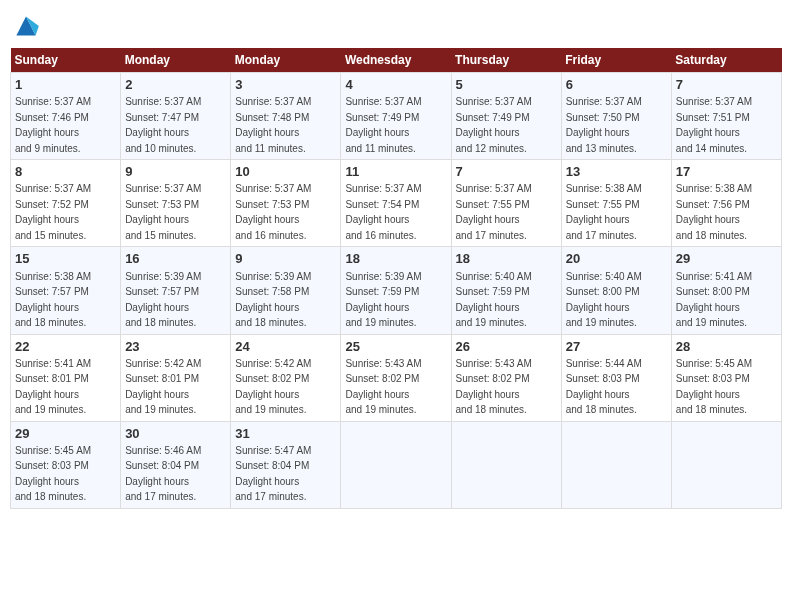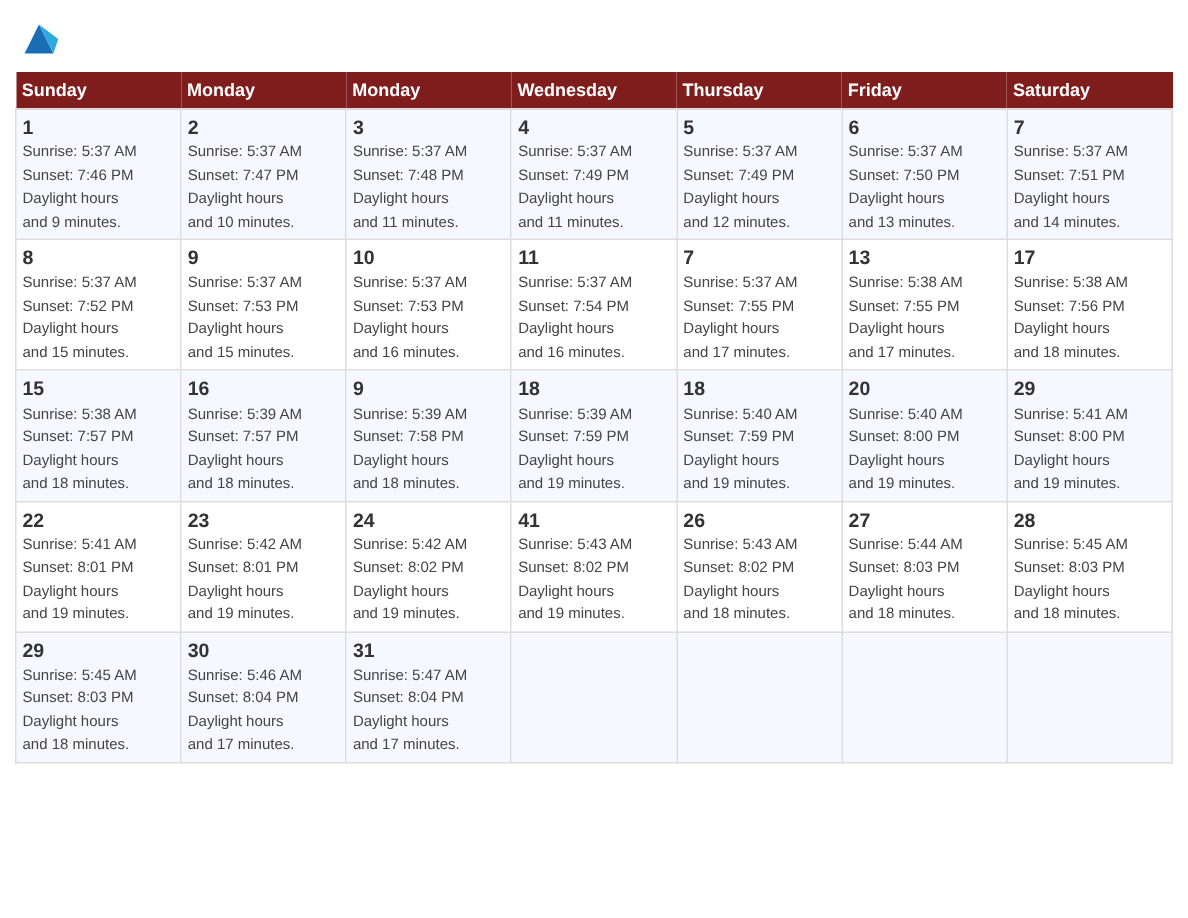--- a/index.html
+++ b/index.html
@@ -148,21 +148,21 @@
         <td><span class="day-num">9</span><span class="day-info">Sunrise: 5:39 AM<br>Sunset: 7:58 PM<br>Daylight hours<br>and 18 minutes.</span></td>
         <td><span class="day-num">18</span><span class="day-info">Sunrise: 5:39 AM<br>Sunset: 7:59 PM<br>Daylight hours<br>and 19 minutes.</span></td>
         <td><span class="day-num">18</span><span class="day-info">Sunrise: 5:40 AM<br>Sunset: 7:59 PM<br>Daylight hours<br>and 19 minutes.</span></td>
         <td><span class="day-num">20</span><span class="day-info">Sunrise: 5:40 AM<br>Sunset: 8:00 PM<br>Daylight hours<br>and 19 minutes.</span></td>
         <td><span class="day-num">29</span><span class="day-info">Sunrise: 5:41 AM<br>Sunset: 8:00 PM<br>Daylight hours<br>and 19 minutes.</span></td>
       </tr>
       <tr>
         <td><span class="day-num">22</span><span class="day-info">Sunrise: 5:41 AM<br>Sunset: 8:01 PM<br>Daylight hours<br>and 19 minutes.</span></td>
         <td><span class="day-num">23</span><span class="day-info">Sunrise: 5:42 AM<br>Sunset: 8:01 PM<br>Daylight hours<br>and 19 minutes.</span></td>
         <td><span class="day-num">24</span><span class="day-info">Sunrise: 5:42 AM<br>Sunset: 8:02 PM<br>Daylight hours<br>and 19 minutes.</span></td>
-        <td><span class="day-num">41</span><span class="day-info">Sunrise: 5:43 AM<br>Sunset: 8:02 PM<br>Daylight hours<br>and 19 minutes.</span></td>
+        <td><span class="day-num">25</span><span class="day-info">Sunrise: 5:43 AM<br>Sunset: 8:02 PM<br>Daylight hours<br>and 19 minutes.</span></td>
         <td><span class="day-num">26</span><span class="day-info">Sunrise: 5:43 AM<br>Sunset: 8:02 PM<br>Daylight hours<br>and 18 minutes.</span></td>
         <td><span class="day-num">27</span><span class="day-info">Sunrise: 5:44 AM<br>Sunset: 8:03 PM<br>Daylight hours<br>and 18 minutes.</span></td>
         <td><span class="day-num">28</span><span class="day-info">Sunrise: 5:45 AM<br>Sunset: 8:03 PM<br>Daylight hours<br>and 18 minutes.</span></td>
       </tr>
       <tr>
         <td><span class="day-num">29</span><span class="day-info">Sunrise: 5:45 AM<br>Sunset: 8:03 PM<br>Daylight hours<br>and 18 minutes.</span></td>
         <td><span class="day-num">30</span><span class="day-info">Sunrise: 5:46 AM<br>Sunset: 8:04 PM<br>Daylight hours<br>and 17 minutes.</span></td>
         <td><span class="day-num">31</span><span class="day-info">Sunrise: 5:47 AM<br>Sunset: 8:04 PM<br>Daylight hours<br>and 17 minutes.</span></td>
         <td></td>
         <td></td>

